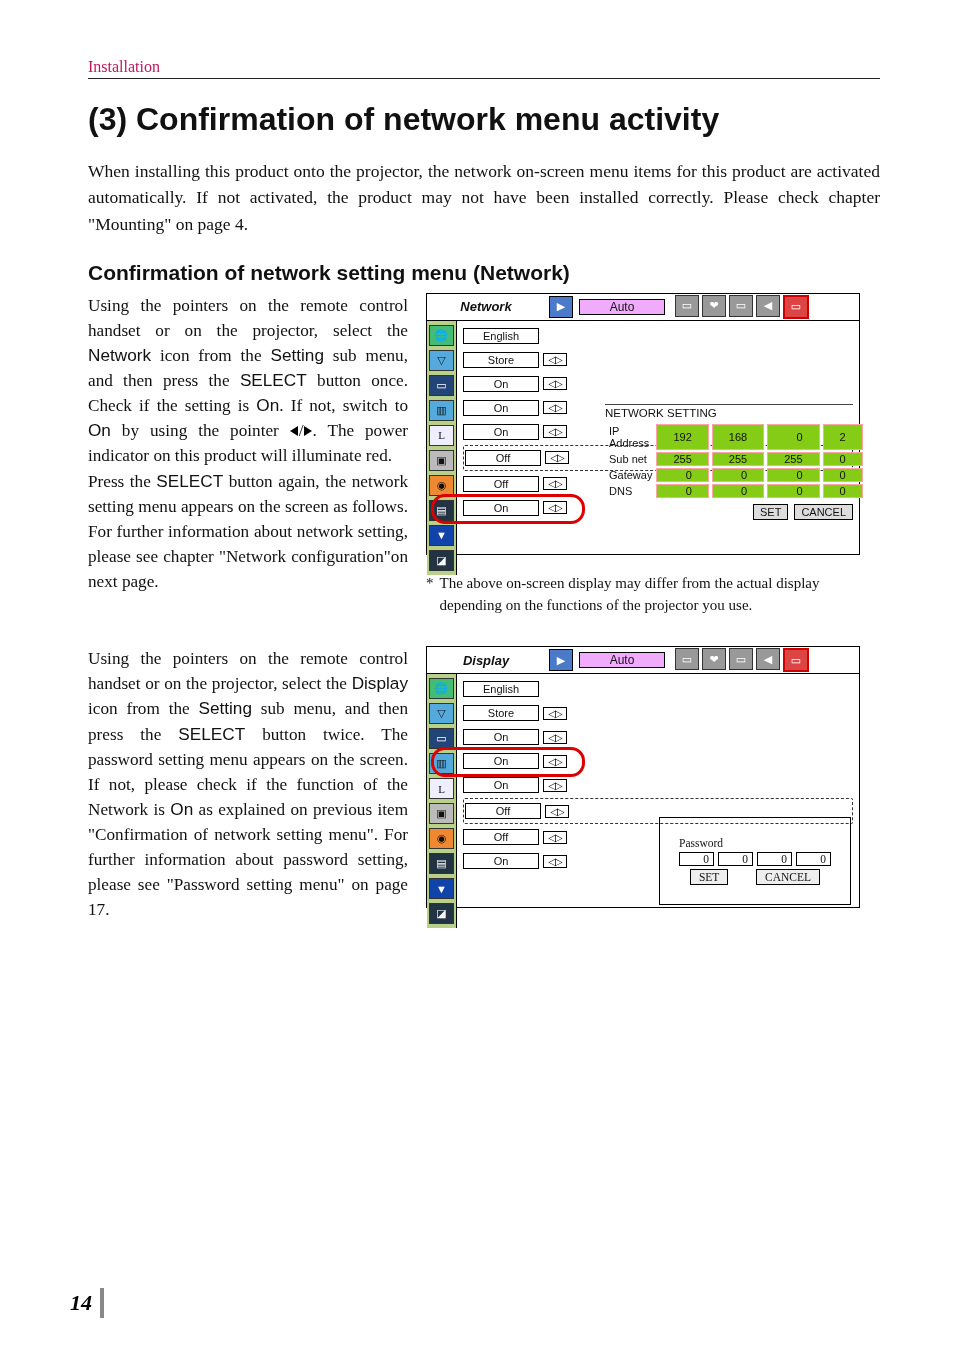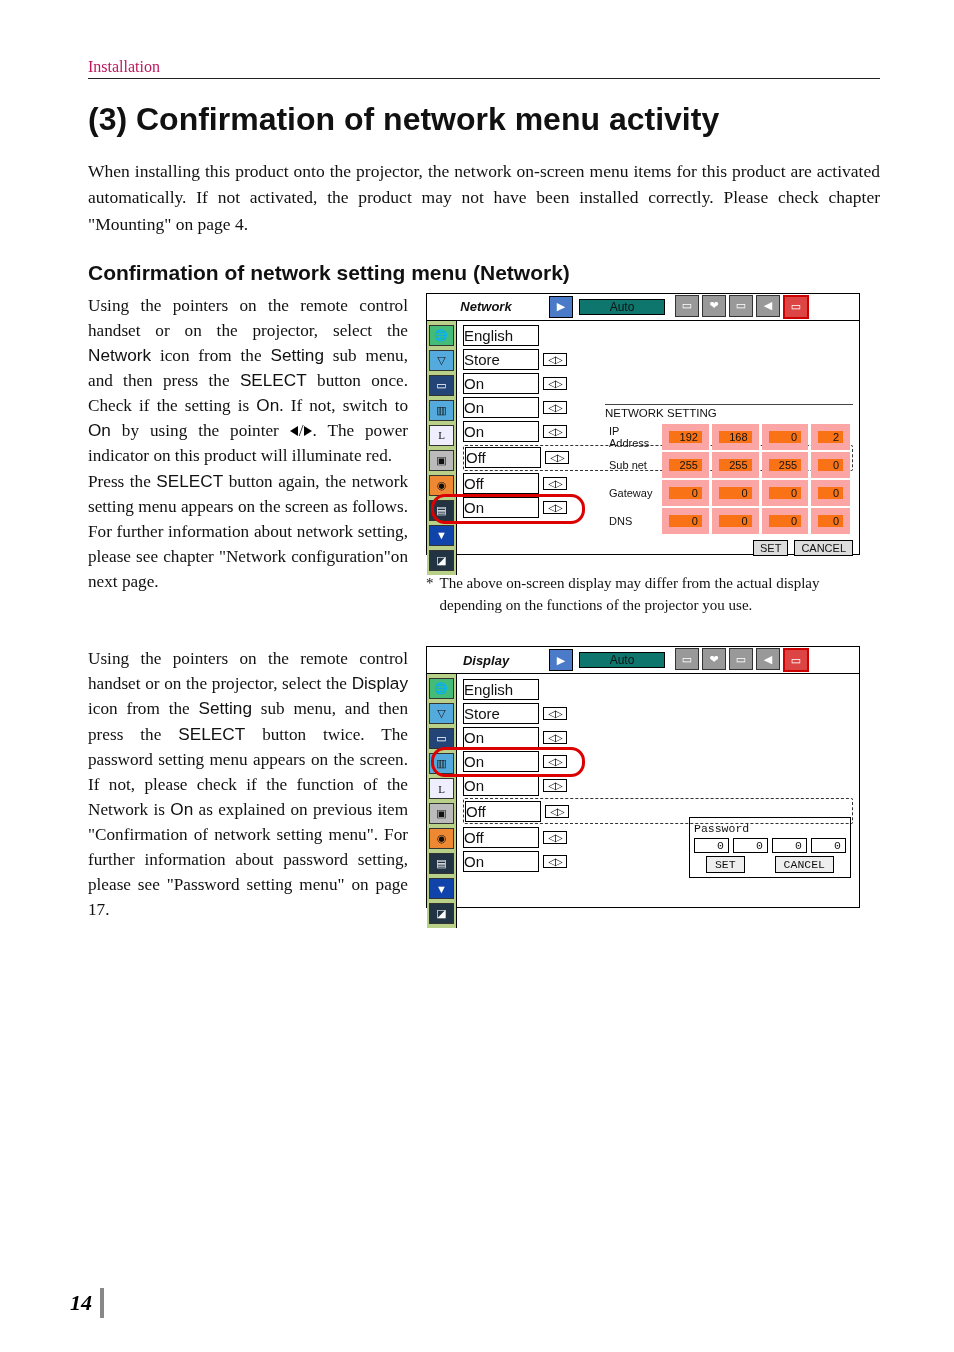--- a/index.html
+++ b/index.html
@@ -20,52 +20,52 @@
 .note{font-size:15px;line-height:1.45;color:#111;margin-top:18px;display:flex;gap:6px}
 .note .ast{flex:0 0 auto}
 .note .txt{flex:1}
 .page-num{position:absolute;left:70px;bottom:36px;font-style:italic;font-weight:700;font-size:22px;color:#000000}
 .page-num-bar{position:absolute;left:100px;bottom:34px;width:4px;height:30px;background:#888}
 
 .osd{position:relative;border:1px solid #000;background:#fff;width:434px;box-sizing:border-box}
 .osd-header{height:26px;background:#fff;display:flex;align-items:center;border-bottom:1px solid #000}
 .osd-header .name{width:118px;text-align:center;font-family:Arial,sans-serif;font-weight:700;font-size:13px;font-style:italic}
 .osd-header .sq{width:22px;height:20px;border:1px solid #000;display:flex;align-items:center;justify-content:center;margin-left:4px;font-size:11px;background:#4a7ac8;color:#fff}
-.osd-header .auto{width:84px;border:1px solid #000;margin:0 6px;text-align:center;font-family:Arial,sans-serif;font-size:12px;background:#0f766e}
+.osd-header .auto{width:84px;border:1px solid #000;margin:0 6px;text-align:center;font-family:Arial,sans-serif;font-size:12px;background:#f0abfc}
 .osd-header .tabs{display:flex;gap:3px;margin-left:4px}
 .osd-header .tab{width:22px;height:20px;border:1px solid #333;background:#999;color:#fff;display:flex;align-items:center;justify-content:center;font-size:11px}
 .osd-header .tab.sel{background:#d44;border:2px solid #c00}
 
 .osd-body{display:flex}
 .osd-icons{width:30px;background:#b8d088;border-right:1px solid #000;padding:4px 2px;box-sizing:border-box;display:flex;flex-direction:column;gap:4px}
 .osd-icons .ic{height:19px;border:1px solid #333;background:#eef;display:flex;align-items:center;justify-content:center;font-size:11px}
 .osd-icons .ic.green{background:#4b7}
 .osd-icons .ic.blue{background:#5ad}
 .osd-icons .ic.dkblue{background:#247;color:#fff}
 .osd-icons .ic.navy{background:#14a;color:#fff}
 .osd-icons .ic.orange{background:#e83}
 .osd-icons .ic.gray{background:#bbb}
 .osd-icons .ic.dark{background:#234;color:#fff}
 .osd-fields{flex:1;padding:4px 6px}
 .osd-row{display:flex;align-items:center;height:22px;margin-bottom:2px}
-.osd-row .fld{width:74px;border:1px solid #000;text-align:left;font-family:Arial,sans-serif;font-size:15px;background:#fff;padding:1px 0}
+.osd-row .fld{width:74px;border:1px solid #000;text-align:center;font-family:Arial,sans-serif;font-size:11px;background:#fff;padding:1px 0}
 .osd-row .arrows{width:22px;border:1px solid #000;margin-left:4px;text-align:center;font-size:10px;background:#fff;letter-spacing:-1px}
 .osd-row.dashed{border:1px dashed #333;padding:1px;border-radius:2px}
 .osd-row.highlight{position:relative}
 .red-ring{position:absolute;border:3px solid #d00;border-radius:14px;pointer-events:none}
 
 .net-panel{position:absolute;right:6px;top:110px;width:248px;border-top:1px solid #444;padding-top:2px;font-family:Arial,sans-serif;font-size:11.5px;color:#111}
 .net-panel .title{margin-bottom:3px}
 .net-panel table{border-collapse:separate;border-spacing:3px 2px;font-size:11px}
 .net-panel td.lab{width:60px}
-.net-panel td.cell{border:7px solid #fca5a5;width:36px;text-align:right;padding:0 4px;background:#f97316}
+.net-panel td.cell{border:1px solid #fca5a5;width:36px;text-align:right;padding:0 16px;background:#84cc16}
 .net-btns{display:flex;gap:6px;justify-content:flex-end;margin-top:4px}
 .net-btns .btn{border:1px solid #000;padding:1px 6px;font-size:11px;background:#ddd}
 
-.pwd-panel{position:absolute;right:8px;top:170px;width:152px;border:1px solid #000;padding:4px;font-family:Liberation Mono, monospace;font-size:11.5px}
+.pwd-panel{position:absolute;right:8px;top:170px;width:152px;border:1px solid #000;padding:19px;font-family:Liberation Serif, serif;font-size:11.5px}
 .pwd-panel .row{display:flex;gap:4px;margin:3px 0}
 .pwd-panel .row .cell{border:1px solid #000;width:28px;text-align:right;padding:0 4px;background:#fff}
 .pwd-panel .btns{display:flex;gap:6px;justify-content:space-around}
 .pwd-panel .btns .btn{border:1px solid #000;padding:1px 8px;font-size:11.5px;background:#eee}
 </style>
 </head>
 <body>
 
 <div class="page">
   <div class="page-top-label">Installation</div>

